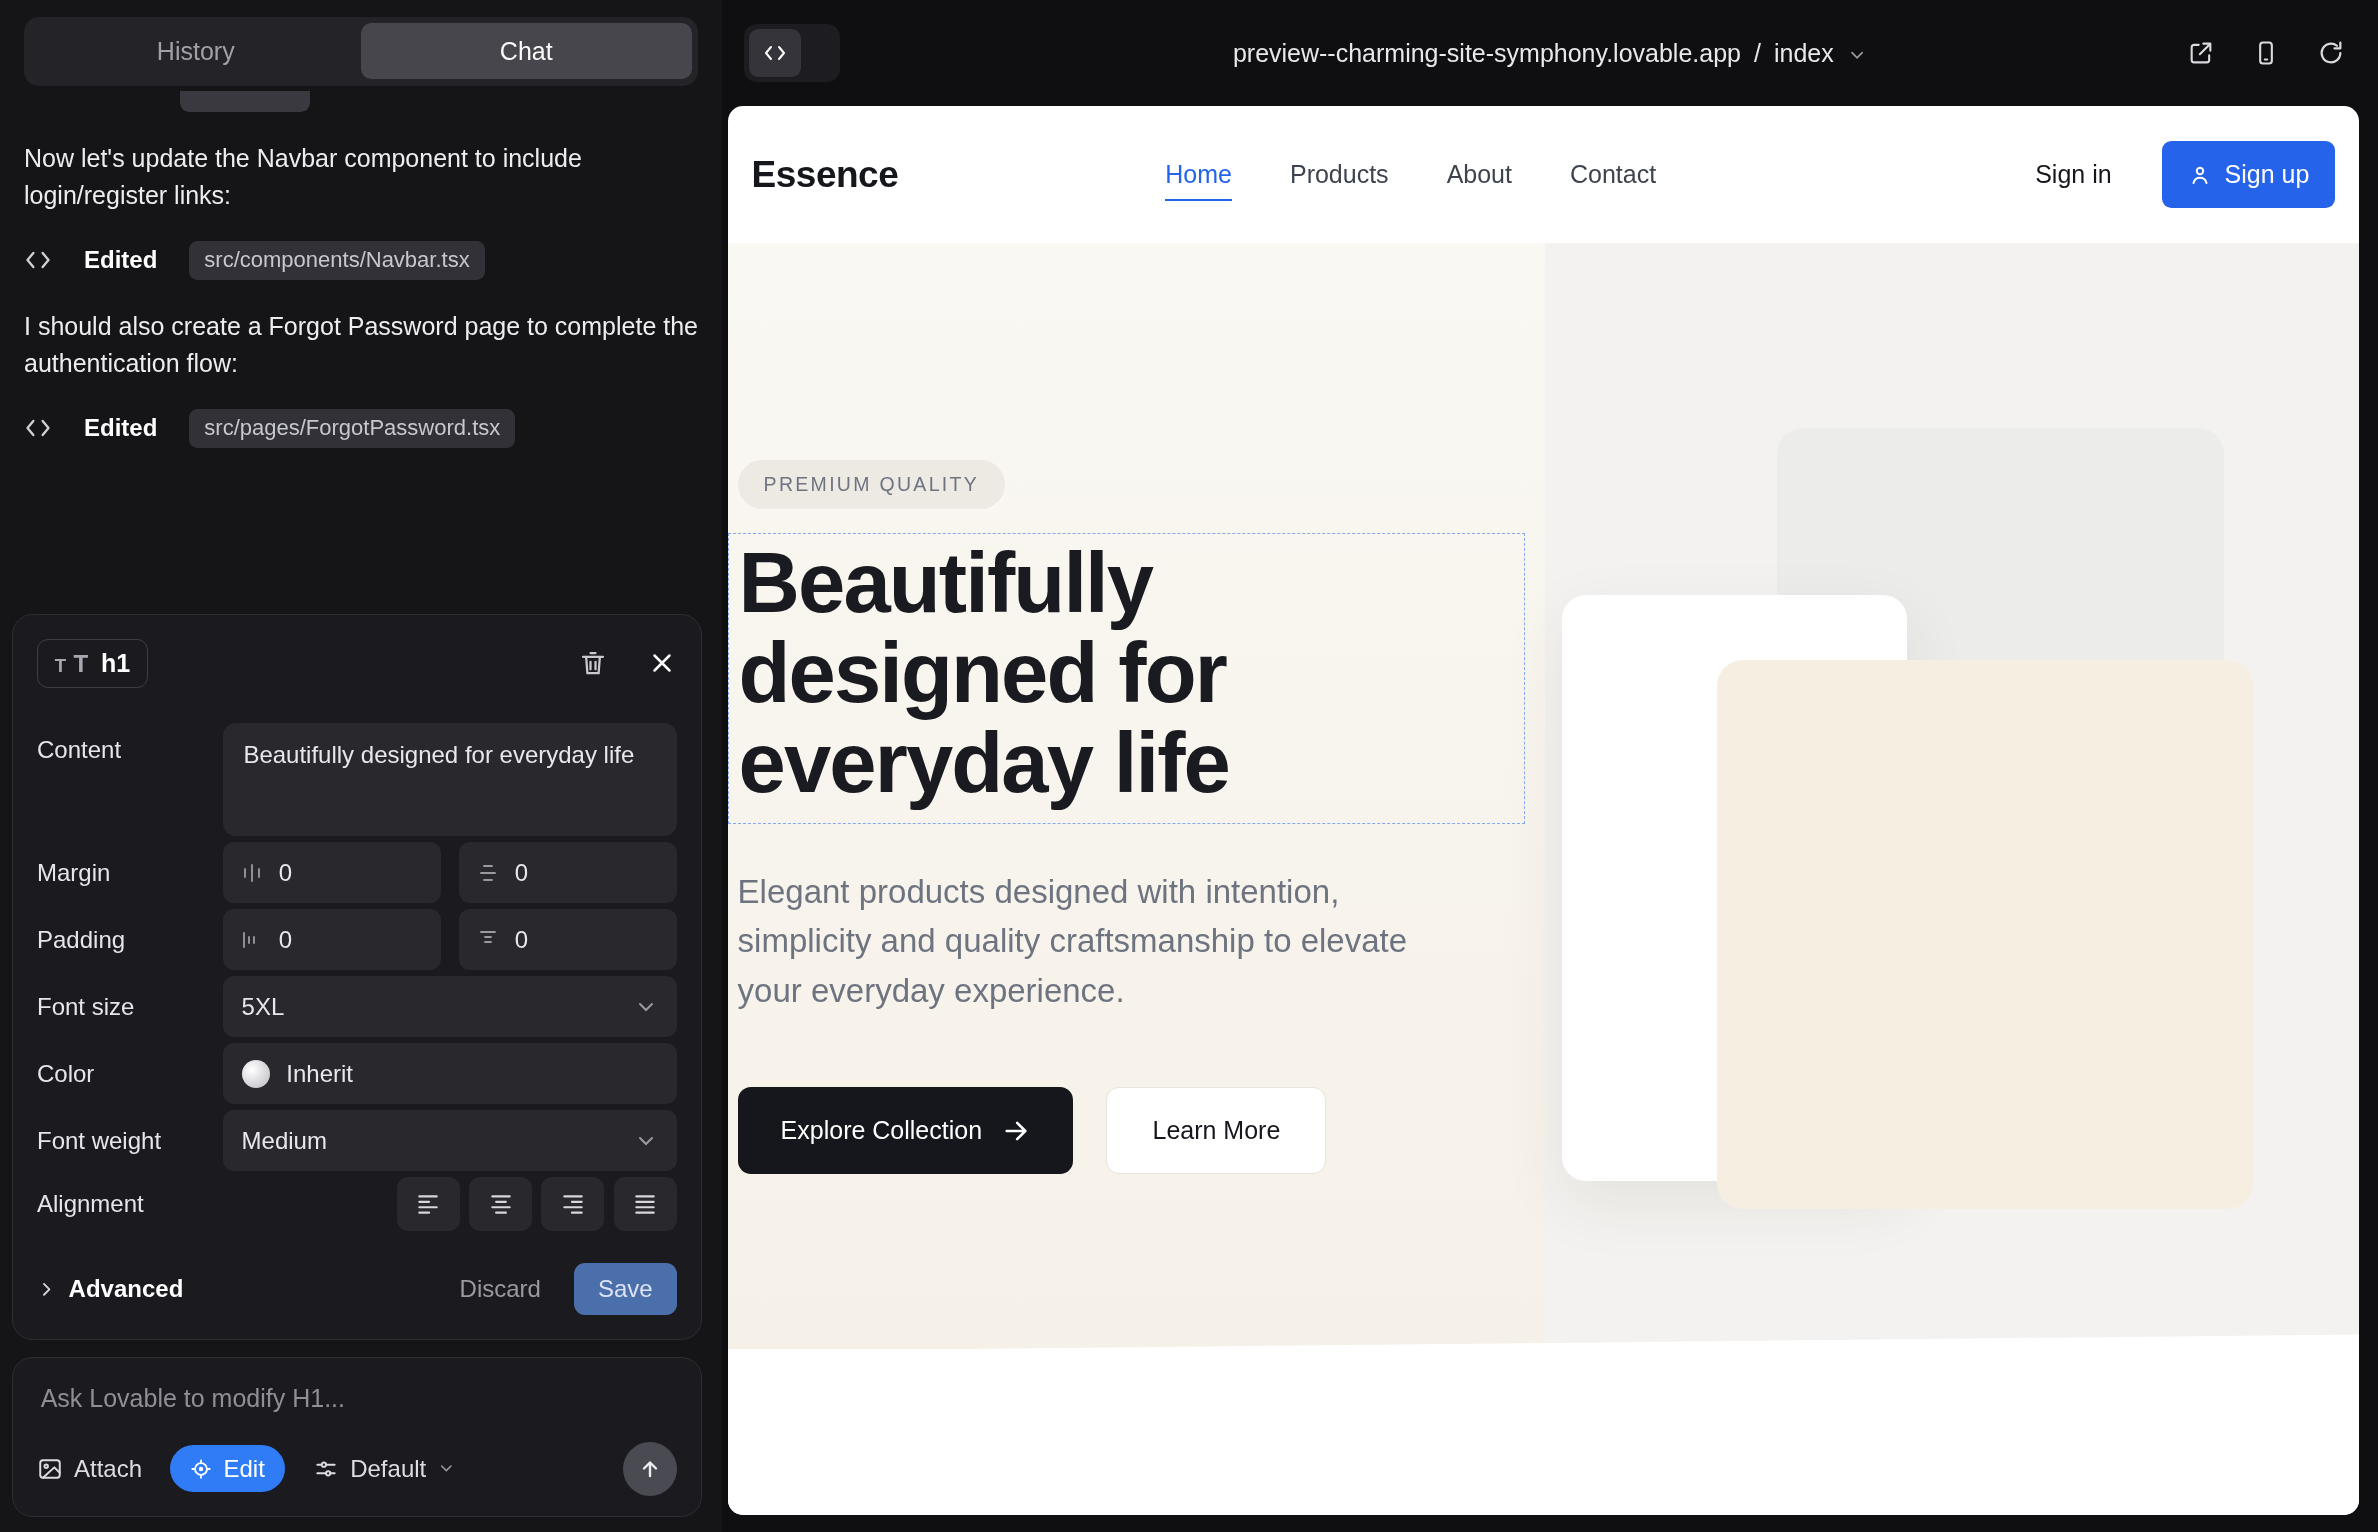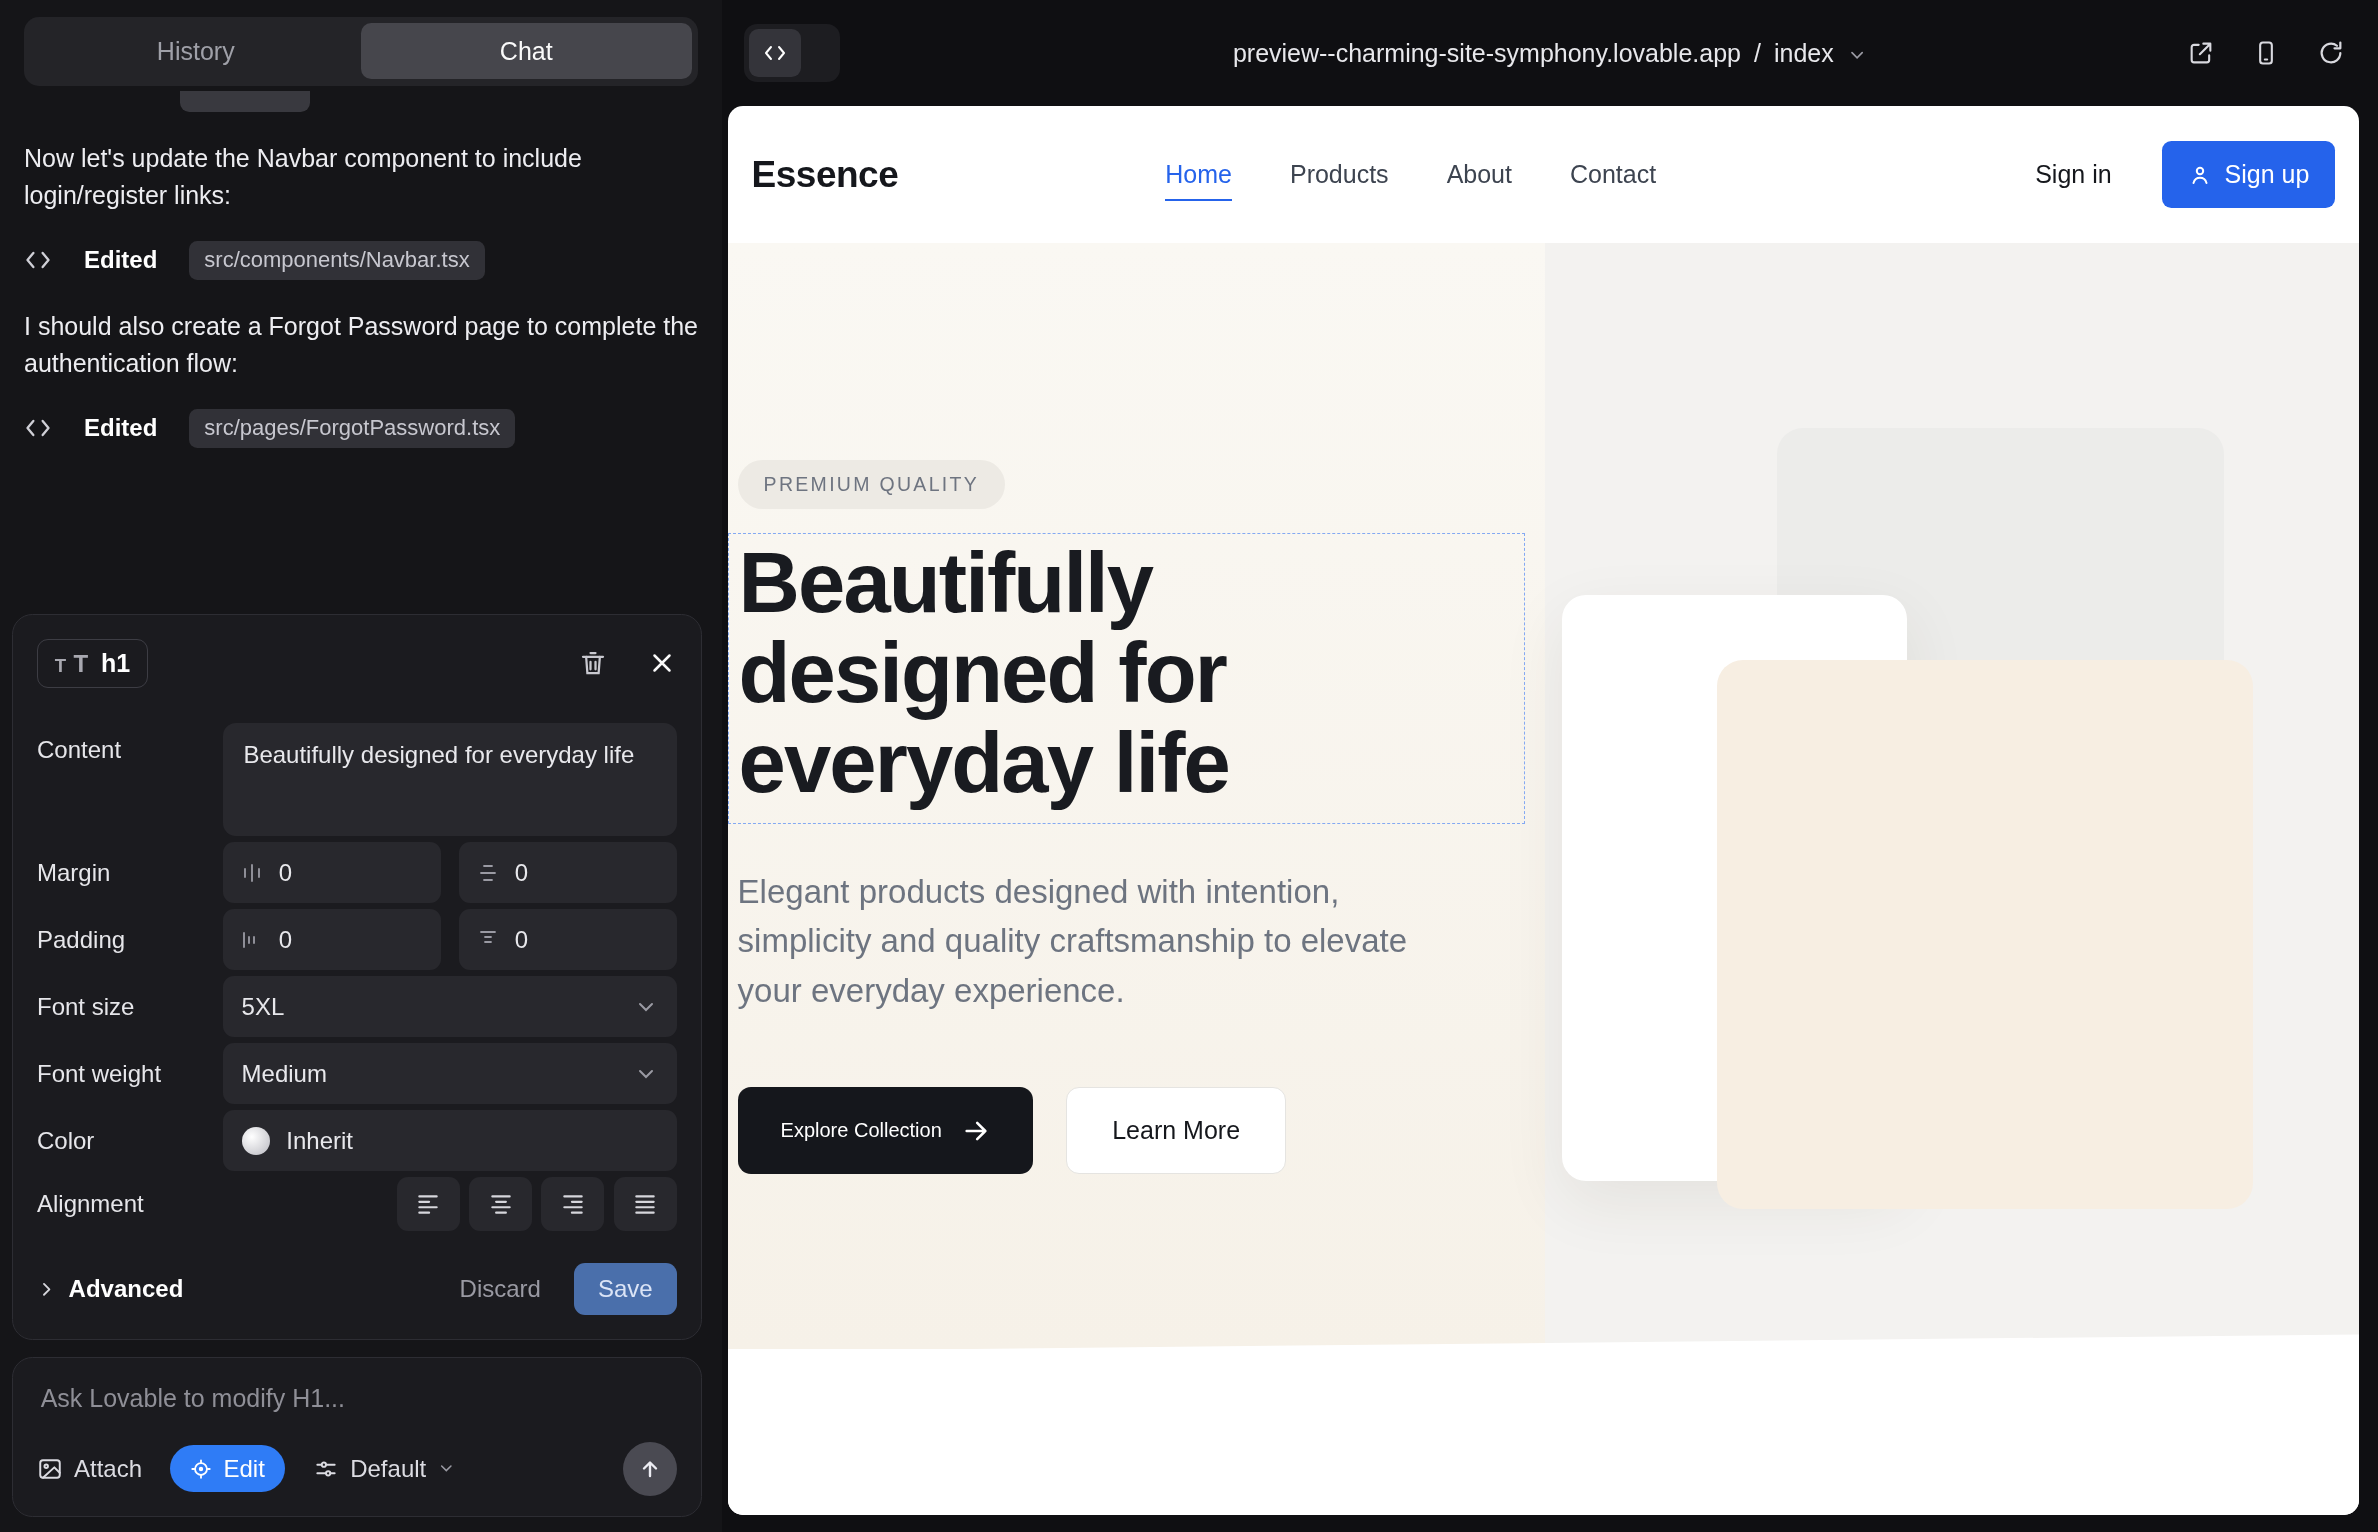--- a/index.html
+++ b/index.html
@@ -94,21 +94,21 @@
   .signin { font-size:25px; color:#15171c; cursor:pointer; }
   .signup { display:flex; align-items:center; gap:13px; background:#2563eb; color:#fff; border:none; border-radius:9.3px; height:67px; padding:0 26px; font-size:25px; cursor:pointer; font-family:inherit; }
   .signup .ic { width:24px; height:24px; }
 
   .hero { position:relative; z-index:4; padding-left:10px; margin-top:217px; }
   .badge { display:inline-flex; align-items:center; background:#edeae4; color:#6e7480; border-radius:927px; padding:13px 26px; font-size:19.5px; letter-spacing:2.3px; font-weight:500; }
   .h1-wrap { margin-top:24px; margin-left:-9.3px; display:inline-block; border:1.9px dashed #84a9f2; padding:3.7px 24px 15px 9.3px; max-width:798px; }
   .h1 { font-size:85px; font-weight:600; color:#191b20; line-height:1.06; letter-spacing:-1.9px; max-width:761px; cursor:pointer; }
   .subtext { margin-top:43px; font-size:33px; line-height:1.5; color:#6d7480; max-width:733px; }
   .cta-row { display:flex; gap:33px; margin-top:72px; }
-  .btn-primary { display:flex; align-items:center; gap:20.4px; background:#15171c; color:#fff; border:none; border-radius:13px; height:87px; padding:0 43px; font-size:20px; cursor:pointer; font-family:inherit; }
+  .btn-primary { display:flex; align-items:center; gap:20.4px; background:#15171c; color:#fff; border:none; border-radius:13px; height:87px; padding:0 43px; font-size:25px; cursor:pointer; font-family:inherit; }
   .btn-primary .ic { width:28px; height:28px; }
   .btn-secondary { display:flex; align-items:center; background:#fff; border:1.9px solid #e5e4e1; border-radius:13px; height:87px; padding:0 45px; font-size:25px; color:#15171c; cursor:pointer; font-family:inherit; }
 </style>
 </head>
 <body>
 
 <div class="app">
 
   <aside class="left">
 
@@ -220,36 +220,36 @@
           <span>5XL</span>
           <span class="ic chev">
             <svg viewBox="0 0 24 24" fill="none" stroke="currentColor" stroke-width="2" stroke-linecap="round">
                 <path d="M6 9l6 6 6-6"></path>
               </svg>
           </span>
         </div>
       </div>
 
       <div class="row">
+        <span class="lbl">Color</span>
+        <div class="select">
+          <span class="swatch"></span>
+          <span>Inherit</span>
+        </div>
+      </div>
+
+      <div class="row">
         <span class="lbl">Font weight</span>
         <div class="select">
           <span>Medium</span>
           <span class="ic chev">
             <svg viewBox="0 0 24 24" fill="none" stroke="currentColor" stroke-width="2" stroke-linecap="round">
                 <path d="M6 9l6 6 6-6"></path>
               </svg>
           </span>
-        </div>
-      </div>
-
-      <div class="row">
-        <span class="lbl">Color</span>
-        <div class="select">
-          <span class="swatch"></span>
-          <span>Inherit</span>
         </div>
       </div>
 
       <div class="row">
         <span class="lbl">Alignment</span>
         <div class="align-group">
           <div class="align-btn">
             <span class="ic">
               <svg viewBox="0 0 24 24" stroke="currentColor" stroke-width="2" fill="none" stroke-linecap="round">
                   <path d="M4 5h16M4 10h9M4 15h16M4 20h9"></path>

